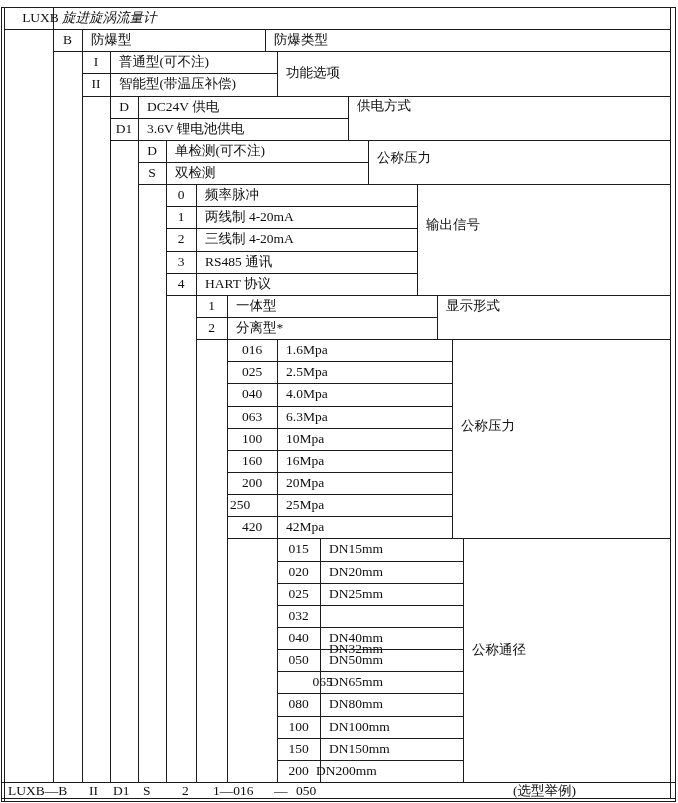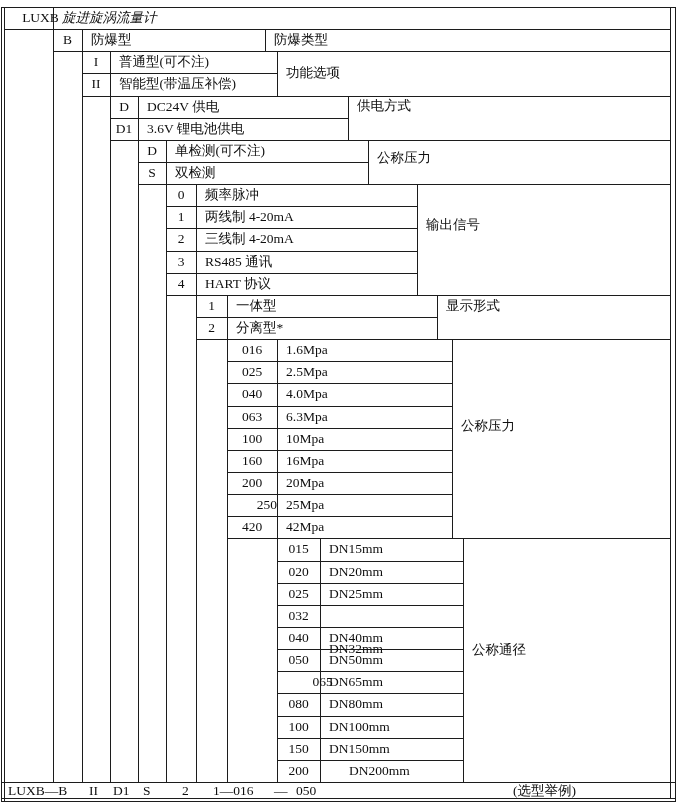--- a/index.html
+++ b/index.html
@@ -133,21 +133,21 @@
       <div class="t code" style="left: 227px; top: 383.429px; width: 50px; line-height: 22.1429px; height: 22.1429px;">040</div>
       <div class="t " style="left: 286px; top: 383.429px; line-height: 22.1429px; height: 22.1429px;">4.0Mpa</div>
       <div class="t code" style="left: 227px; top: 405.571px; width: 50px; line-height: 22.1429px; height: 22.1429px; font-family: Liberation Serif, serif;">063</div>
       <div class="t " style="left: 286px; top: 405.571px; line-height: 22.1429px; height: 22.1429px;">6.3Mpa</div>
       <div class="t code" style="left: 227px; top: 427.714px; width: 50px; line-height: 22.1429px; height: 22.1429px;">100</div>
       <div class="t " style="left: 286px; top: 427.714px; line-height: 22.1429px; height: 22.1429px;">10Mpa</div>
       <div class="t code" style="left: 227px; top: 449.857px; width: 50px; line-height: 22.1429px; height: 22.1429px;">160</div>
       <div class="t " style="left: 286px; top: 449.857px; line-height: 22.1429px; height: 22.1429px;">16Mpa</div>
       <div class="t code" style="left: 227px; top: 472px; width: 50px; line-height: 22.1429px; height: 22.1429px;">200</div>
       <div class="t " style="left: 286px; top: 472px; line-height: 22.1429px; height: 22.1429px;">20Mpa</div>
-      <div class="t code" style="left: 227px; top: 494.143px; width: 50px; line-height: 22.1429px; height: 22.1429px; text-align: right;">250</div>
+      <div class="t code" style="left: 215px; top: 494.143px; width: 50px; line-height: 22.1429px; height: 22.1429px;">250</div>
       <div class="t " style="left: 286px; top: 494.143px; line-height: 22.1429px; height: 22.1429px;">25Mpa</div>
       <div class="t code" style="left: 227px; top: 516.286px; width: 50px; line-height: 22.1429px; height: 22.1429px;">420</div>
       <div class="t " style="left: 286px; top: 516.286px; line-height: 22.1429px; height: 22.1429px;">42Mpa</div>
       <div class="t " style="left: 461px; top: 415px;">公称压力</div>
       <div class="t code" style="left: 277px; top: 538.429px; width: 43px; line-height: 22.1429px; height: 22.1429px;">015</div>
       <div class="t " style="left: 329px; top: 538.429px; line-height: 22.1429px; height: 22.1429px; text-align: center;">DN15mm</div>
       <div class="t code" style="left: 277px; top: 560.571px; width: 43px; line-height: 22.1429px; height: 22.1429px;">020</div>
       <div class="t " style="left: 329px; top: 560.571px; line-height: 22.1429px; height: 22.1429px;">DN20mm</div>
       <div class="t code" style="left: 277px; top: 582.714px; width: 43px; line-height: 22.1429px; height: 22.1429px;">025</div>
       <div class="t " style="left: 329px; top: 582.714px; line-height: 22.1429px; height: 22.1429px;">DN25mm</div>
@@ -159,21 +159,21 @@
       <div class="t " style="left: 329px; top: 649.143px; line-height: 22.1429px; height: 22.1429px;">DN50mm</div>
       <div class="t code" style="left: 277px; top: 671.286px; width: 43px; line-height: 22.1429px; height: 22.1429px; padding-left: 24px;">065</div>
       <div class="t " style="left: 329px; top: 671.286px; line-height: 22.1429px; height: 22.1429px;">DN65mm</div>
       <div class="t code" style="left: 277px; top: 693.429px; width: 43px; line-height: 22.1429px; height: 22.1429px;">080</div>
       <div class="t " style="left: 329px; top: 693.429px; line-height: 22.1429px; height: 22.1429px;">DN80mm</div>
       <div class="t code" style="left: 277px; top: 715.571px; width: 43px; line-height: 22.1429px; height: 22.1429px;">100</div>
       <div class="t " style="left: 329px; top: 715.571px; line-height: 22.1429px; height: 22.1429px;">DN100mm</div>
       <div class="t code" style="left: 277px; top: 737.714px; width: 43px; line-height: 22.1429px; height: 22.1429px;">150</div>
       <div class="t " style="left: 329px; top: 737.714px; line-height: 22.1429px; height: 22.1429px;">DN150mm</div>
       <div class="t code" style="left: 277px; top: 759.857px; width: 43px; line-height: 22.1429px; height: 22.1429px;">200</div>
-      <div class="t " style="left: 349px; top: 759.857px; line-height: 22.1429px; height: 22.1429px; text-align: center;">DN200mm</div>
+      <div class="t " style="left: 316px; top: 759.857px; line-height: 22.1429px; height: 22.1429px; text-align: center;">DN200mm</div>
       <div class="t " style="left: 472px; top: 639px;">公称通径</div>
     </div>
   <div id="example">
       <div class="t ex" style="left: 8px; top: 782px;">LUXB—B</div>
       <div class="t ex" style="left: 89px; top: 782px;">II</div>
       <div class="t ex" style="left: 113px; top: 782px;">D1</div>
       <div class="t ex" style="left: 143px; top: 782px;">S</div>
       <div class="t ex" style="left: 182px; top: 782px;">2</div>
       <div class="t ex" style="left: 213px; top: 782px;">1—016</div>
       <div class="t ex" style="left: 274px; top: 782px;">—</div>

